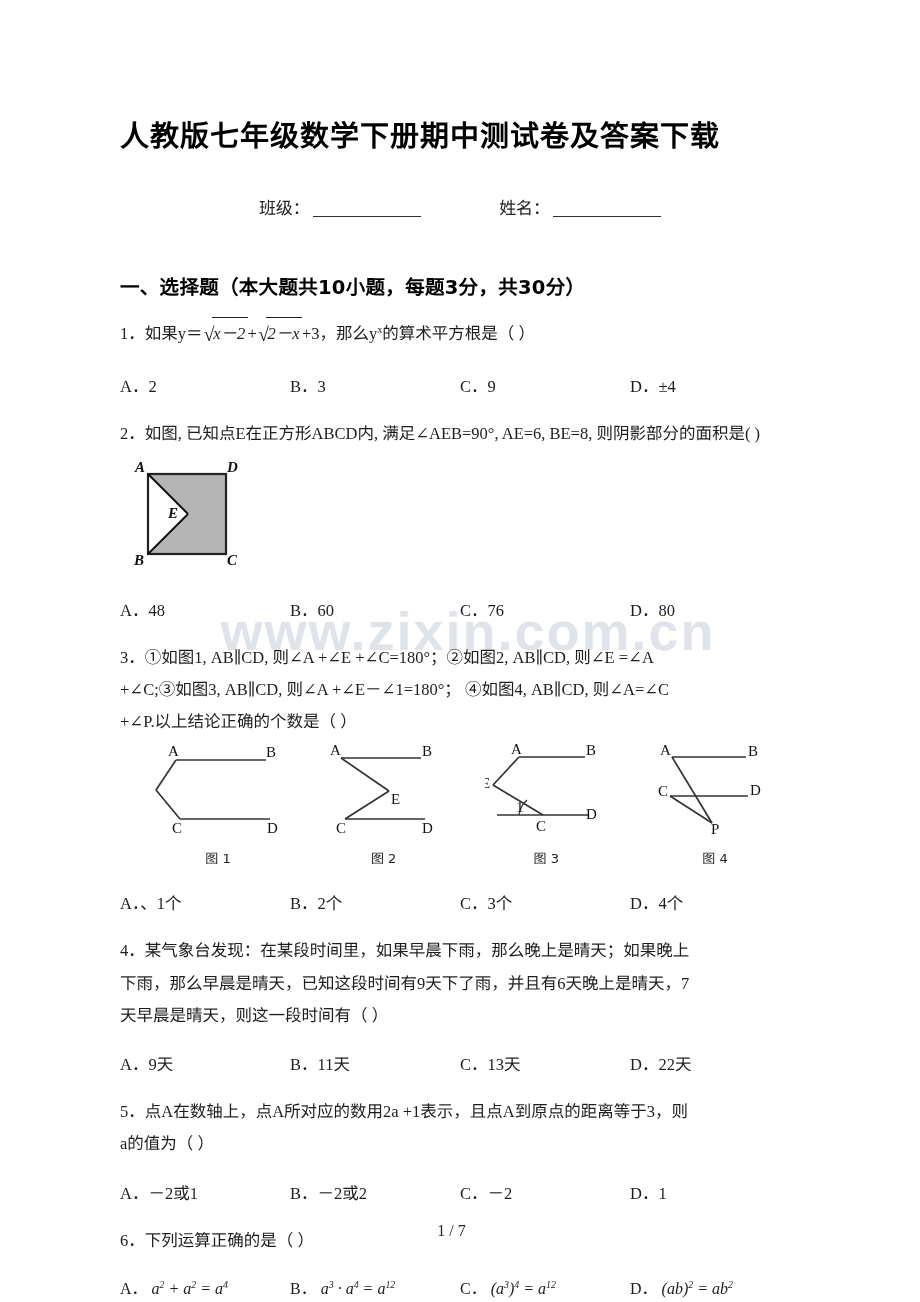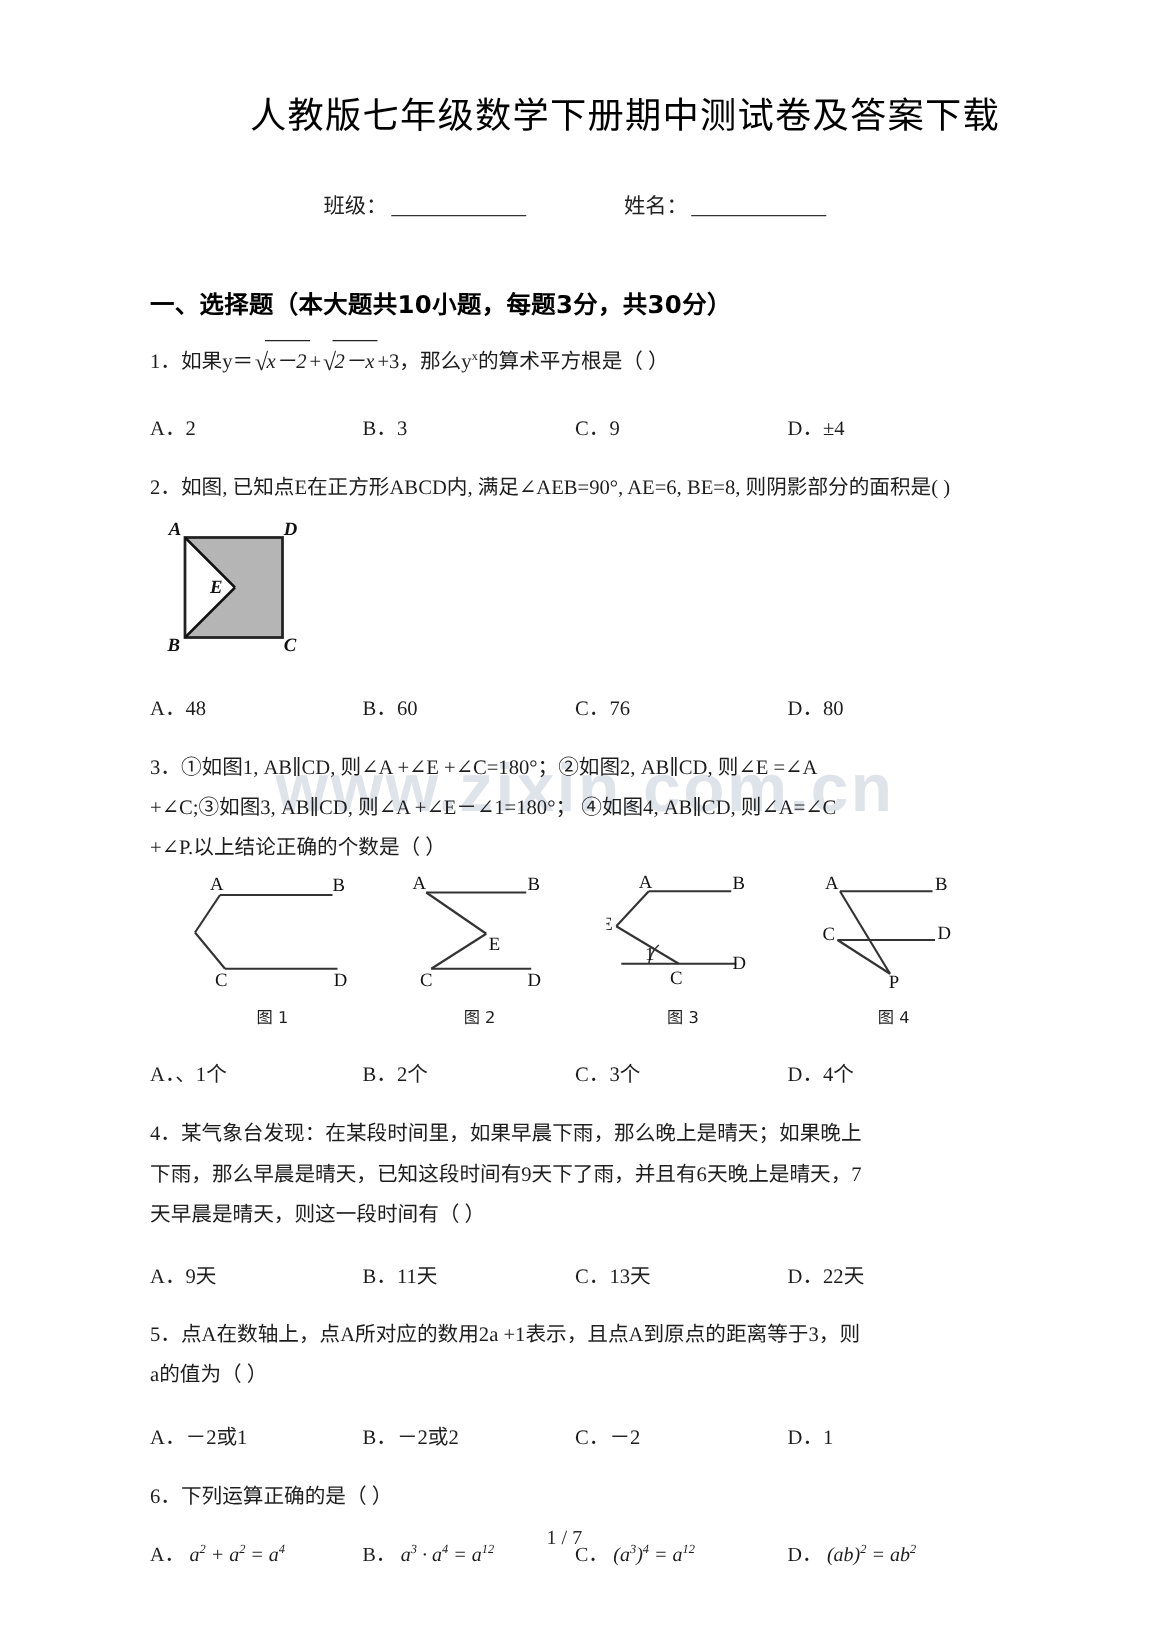--- a/index.html
+++ b/index.html
@@ -38,24 +38,24 @@
     z-index: 0;
     user-select: none;
     white-space: nowrap;
   }
 
   .content { position: relative; z-index: 2; }
 
   
   .doc-title {
     margin: 0;
-    padding-top: 68px;
-    text-align: right;
+    padding-top: 112px;
+    text-align: left;
     font-family: "DejaVu Sans", "Liberation Sans", sans-serif;
-    font-weight: 400;
+    font-weight: 700;
     font-size: 29px;
     letter-spacing: 1px;
     color: #000;
   }
   .id-line {
     margin-top: 40px;
     text-align: center;
     font-size: 17px;
     color: #222;
   }

